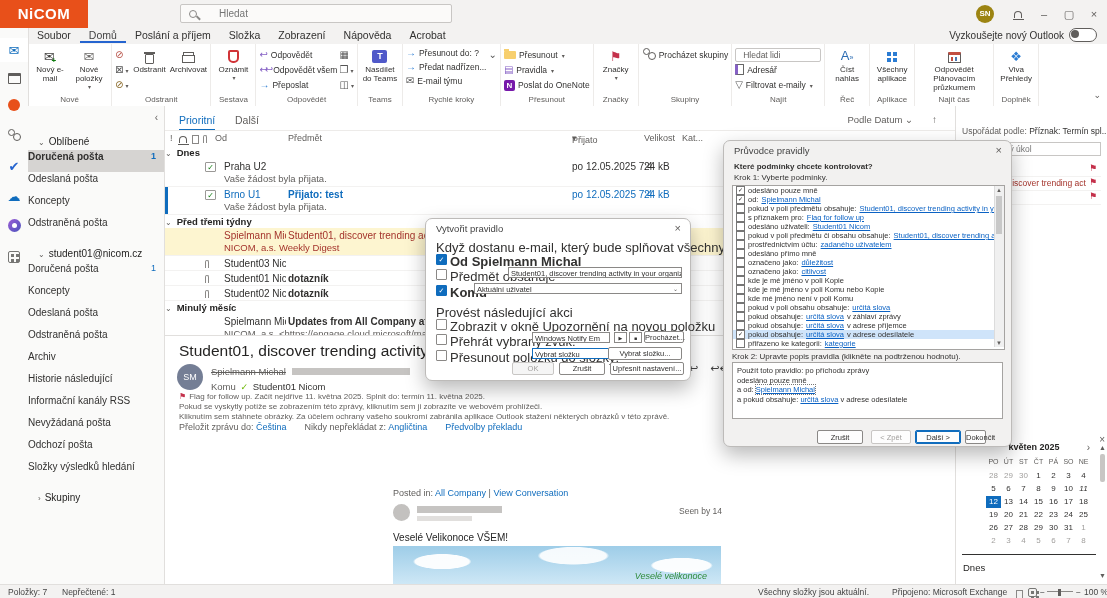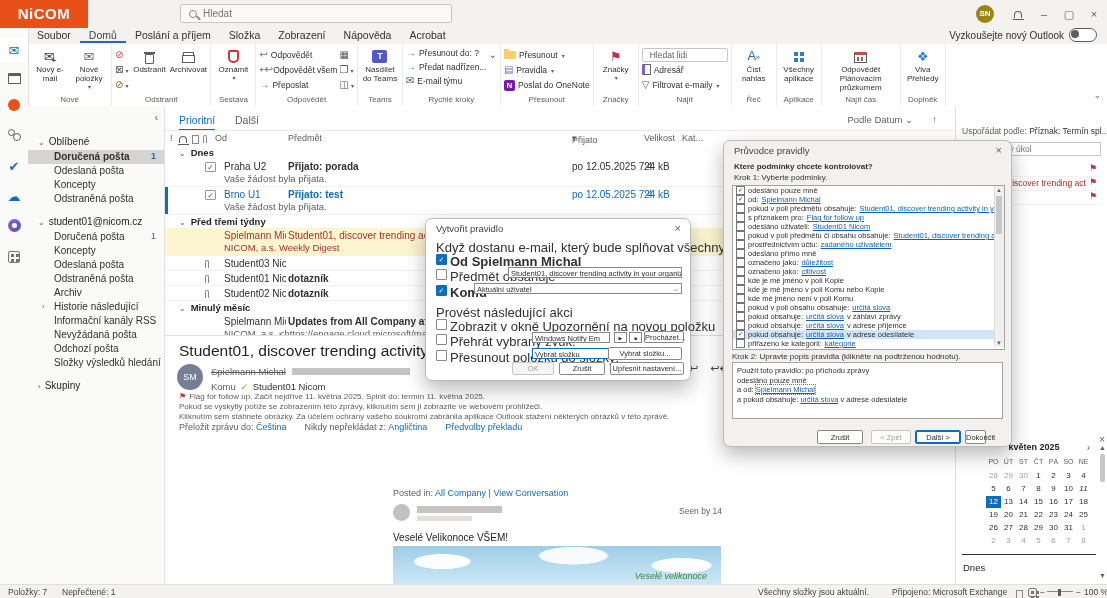--- a/index.html
+++ b/index.html
@@ -3,21 +3,21 @@
 <meta charset="utf-8">
 <style>
   html,body{margin:0;padding:0}
   #app{position:relative;width:1107px;height:598px;background:#fff;overflow:hidden;
        font-family:"Liberation Sans","DejaVu Sans",sans-serif;font-size:10px;color:#323130}
   
   #titlebar{position:absolute;left:0;top:0;width:1107px;height:28px;background:#f3f2f1}
   #logo{position:absolute;left:0;top:0;width:88px;height:28px;background:#e8501a;color:#fff;
         font-weight:bold;font-size:15px;line-height:28px;text-align:center;letter-spacing:.5px}
   #search{position:absolute;left:180px;top:4px;width:272px;height:19px;background:#fbfaf9;
-          border:1px solid #c8c6c4;border-radius:2px;display:flex;align-items:center;gap:4px;padding:0 8px;box-sizing:border-box}
+          border:1px solid #c8c6c4;border-radius:2px;display:flex;align-items:center;gap:20px;padding:0 8px;box-sizing:border-box}
   #search input{border:0;outline:0;background:transparent;font-size:10px;color:#605e5c;width:200px;font-family:inherit}
   #avatar{position:absolute;left:976px;top:5px;width:18px;height:18px;border-radius:50%;background:#9c8412;
           color:#fff;font-size:8px;font-weight:bold;text-align:center;line-height:18px}
   .winbtn{position:absolute;top:6px;width:20px;height:16px;text-align:center;color:#605e5c;font-size:11px;line-height:16px}
   
   #menubar{position:absolute;left:28px;top:28px;width:1079px;height:16px;background:#f3f2f1}
   .mtab{display:inline-block;padding:0 9px;font-size:10.5px;color:#323130;line-height:15px}
   .mtab.active{color:#444;box-shadow:inset 0 -2px 0 #2564cf}
   #newoutlook{position:absolute;right:10px;top:0;font-size:10px;color:#323130;display:flex;align-items:center;gap:5px}
   #toggle{width:26px;height:12px;border:1px solid #605e5c;border-radius:7px;position:relative;background:#fff}
@@ -74,34 +74,34 @@
   .sh.viva:after{content:"";position:absolute;left:4px;top:4px;width:5px;height:5px;border-radius:50%;background:#fff}
   
   #rail{position:absolute;left:0;top:28px;width:28px;height:556px;background:#fafaf9;border-right:1px solid #e1dfdd}
   .railitem{position:absolute;left:0;width:28px;height:24px;display:flex;align-items:center;justify-content:center}
   
   #folders{position:absolute;left:28px;top:106px;width:137px;height:478px;background:#fafaf9;border-right:1px solid #e1dfdd;padding-top:20px;box-sizing:border-box}
   #fcollapse{position:absolute;right:6px;top:6px;color:#605e5c;font-size:10px}
   .fsect{margin-top:8px}
   .fhead{height:16px;line-height:16px;padding-left:10px;color:#252423;font-size:10px;white-space:nowrap;overflow:hidden}
   .fhead .chev{color:#605e5c;margin-right:4px;font-size:8px}
-  .fitem{height:14px;line-height:13.5px;padding-left:26px;position:relative;font-size:10px;color:#323130;white-space:nowrap;overflow:hidden}
+  .fitem{height:22px;line-height:13.5px;position:relative;font-size:10px;color:#323130;white-space:nowrap;overflow:hidden}
   .fitem.sel{background:#d6d4d2;font-weight:bold}
   .fitem .cnt{position:absolute;right:8px;color:#0f6cbd;font-size:9px}
   .fitem .chev{position:absolute;left:14px;color:#605e5c;font-size:8px}
   
   #maillist{position:absolute;left:165px;top:106px;width:790px;height:229px;background:#fff}
   .mltab{position:absolute;top:8px;font-size:10.5px;color:#605e5c;padding-bottom:3px}
   .mltab.active{color:#0f6cbd;border-bottom:2px solid #0f6cbd}
   #mlsort{position:absolute;right:42px;top:8px;font-size:9.5px;color:#605e5c}
   #mlsortdir{position:absolute;right:18px;top:8px;font-size:10px;color:#605e5c}
   #mlcols{position:absolute;left:0;top:24px;width:790px;height:16px;border-bottom:1px solid #edebe9;border-top:1px solid #edebe9;font-size:9px;color:#605e5c}
   #mlcols span{position:absolute;top:2px}
   #mlrows{position:absolute;left:0;top:40px;width:790px}
-  .mgroup{height:13px;line-height:13px;font-size:9.5px;color:#252423;font-weight:bold;padding-left:14px;background:#fff}
+  .mgroup{height:13px;line-height:13px;font-size:9.5px;color:#252423;font-weight:bold;background:#fff}
   .mgroup .chev{color:#605e5c;font-weight:normal;margin-right:5px;font-size:8px}
   .mrow{position:relative;border-bottom:1px solid #f3f2f1;background:#fff}
   .mrow .c{position:absolute;white-space:nowrap;overflow:hidden;font-size:10px;color:#323130}
   .mrow .from{left:59px;top:2px;width:62px}
   .mrow .subj{left:123px;top:2px;width:282px;font-weight:bold}
   .mrow .recv{left:407px;top:2px;width:80px}
   .mrow .size{left:479px;top:2px;width:45px}
   .mrow .prev{left:59px;top:14px;width:600px;color:#605e5c;font-size:9.5px}
   .mrow .micon{position:absolute;left:40px;top:2px}
   .mrow.unread{box-shadow:inset 3px 0 0 #0f6cbd}
@@ -391,20 +391,31 @@
               <div class="rlab">Značky</div>
               <span class="dd">▾</span>
             </div>
           </div>
         </div>
         <div class="rlabel">Značky</div>
       </div>
       <div class="rgroup">
         <div class="rcols">
           <div class="rcol small">
+            <div class="rbtn-s">
+              <span><span class="sh people"></span></span>
+              <span>Procházet skupiny</span>
+            </div>
+          </div>
+        </div>
+        <div class="rlabel">Skupiny</div>
+      </div>
+      <div class="rgroup">
+        <div class="rcols">
+          <div class="rcol small">
             <div class="rbtn-s box">
               <span></span>
               <span>Hledat lidi</span>
             </div>
             <div class="rbtn-s">
               <span><span class="sh book"></span></span>
               <span>Adresář</span>
             </div>
             <div class="rbtn-s">
               <span><b class="g sm" style="color:#555">▽</b></span>
@@ -544,21 +555,20 @@
       <span style="left:123px">Předmět</span>
       <span style="left:407px"><span>Přijato</span> ▾</span>
       <span style="left:479px">Velikost</span>
       <span style="left:517px">Kat...</span>
     </div>
     <div id="mlrows">
         <div class="mgroup"><span class="chev">⌄</span><span>Dnes</span></div>
         <div class="mrow" style="height: 27px;">
           <span class="micon"><span class="sh calok">✓</span></span>
           <div class="c from">Praha U2</div>
-          <div class="c subj">Přijato: porada</div>
           <div class="c recv">po 12.05.2025 7:46</div>
           <div class="c size">24 kB</div>
           <div class="c prev">Vaše žádost byla přijata.</div>
         </div>
         <div class="mrow unread" style="height: 27px;">
           <span class="micon"><span class="sh calok">✓</span></span>
           <div class="c from">Brno U1</div>
           <div class="c subj">Přijato: test</div>
           <div class="c recv">po 12.05.2025 7:46</div>
           <div class="c size">24 kB</div>

